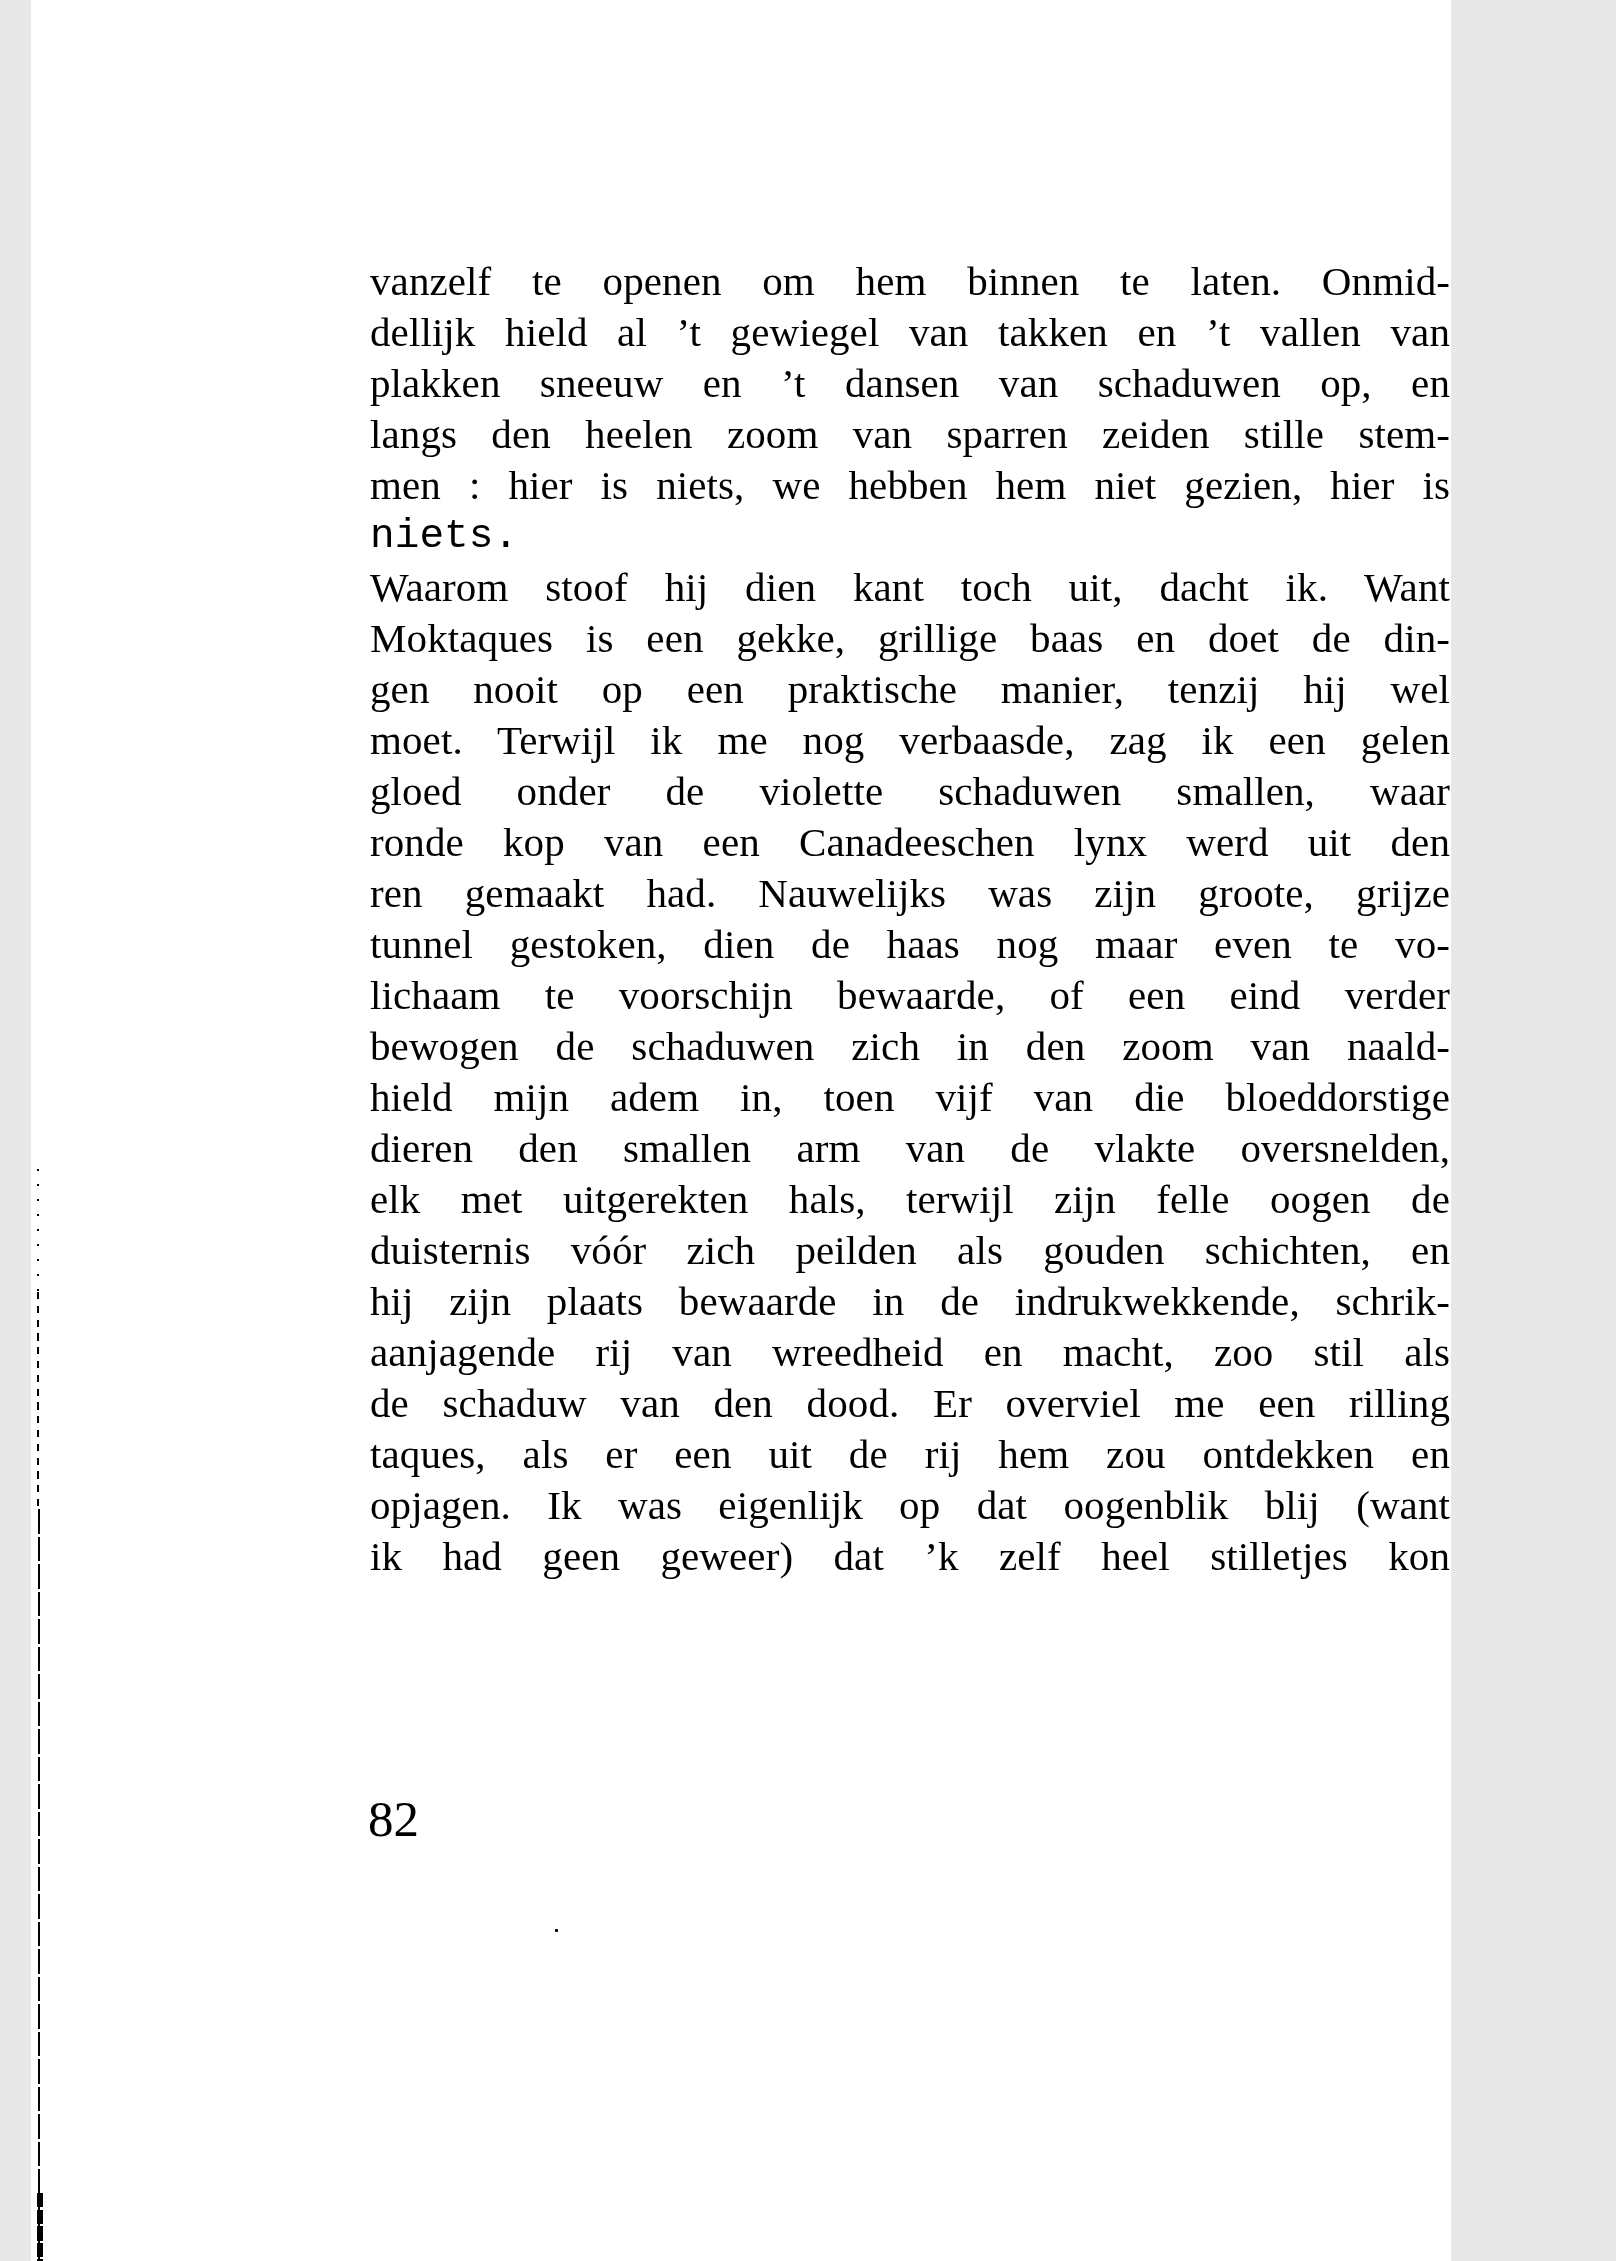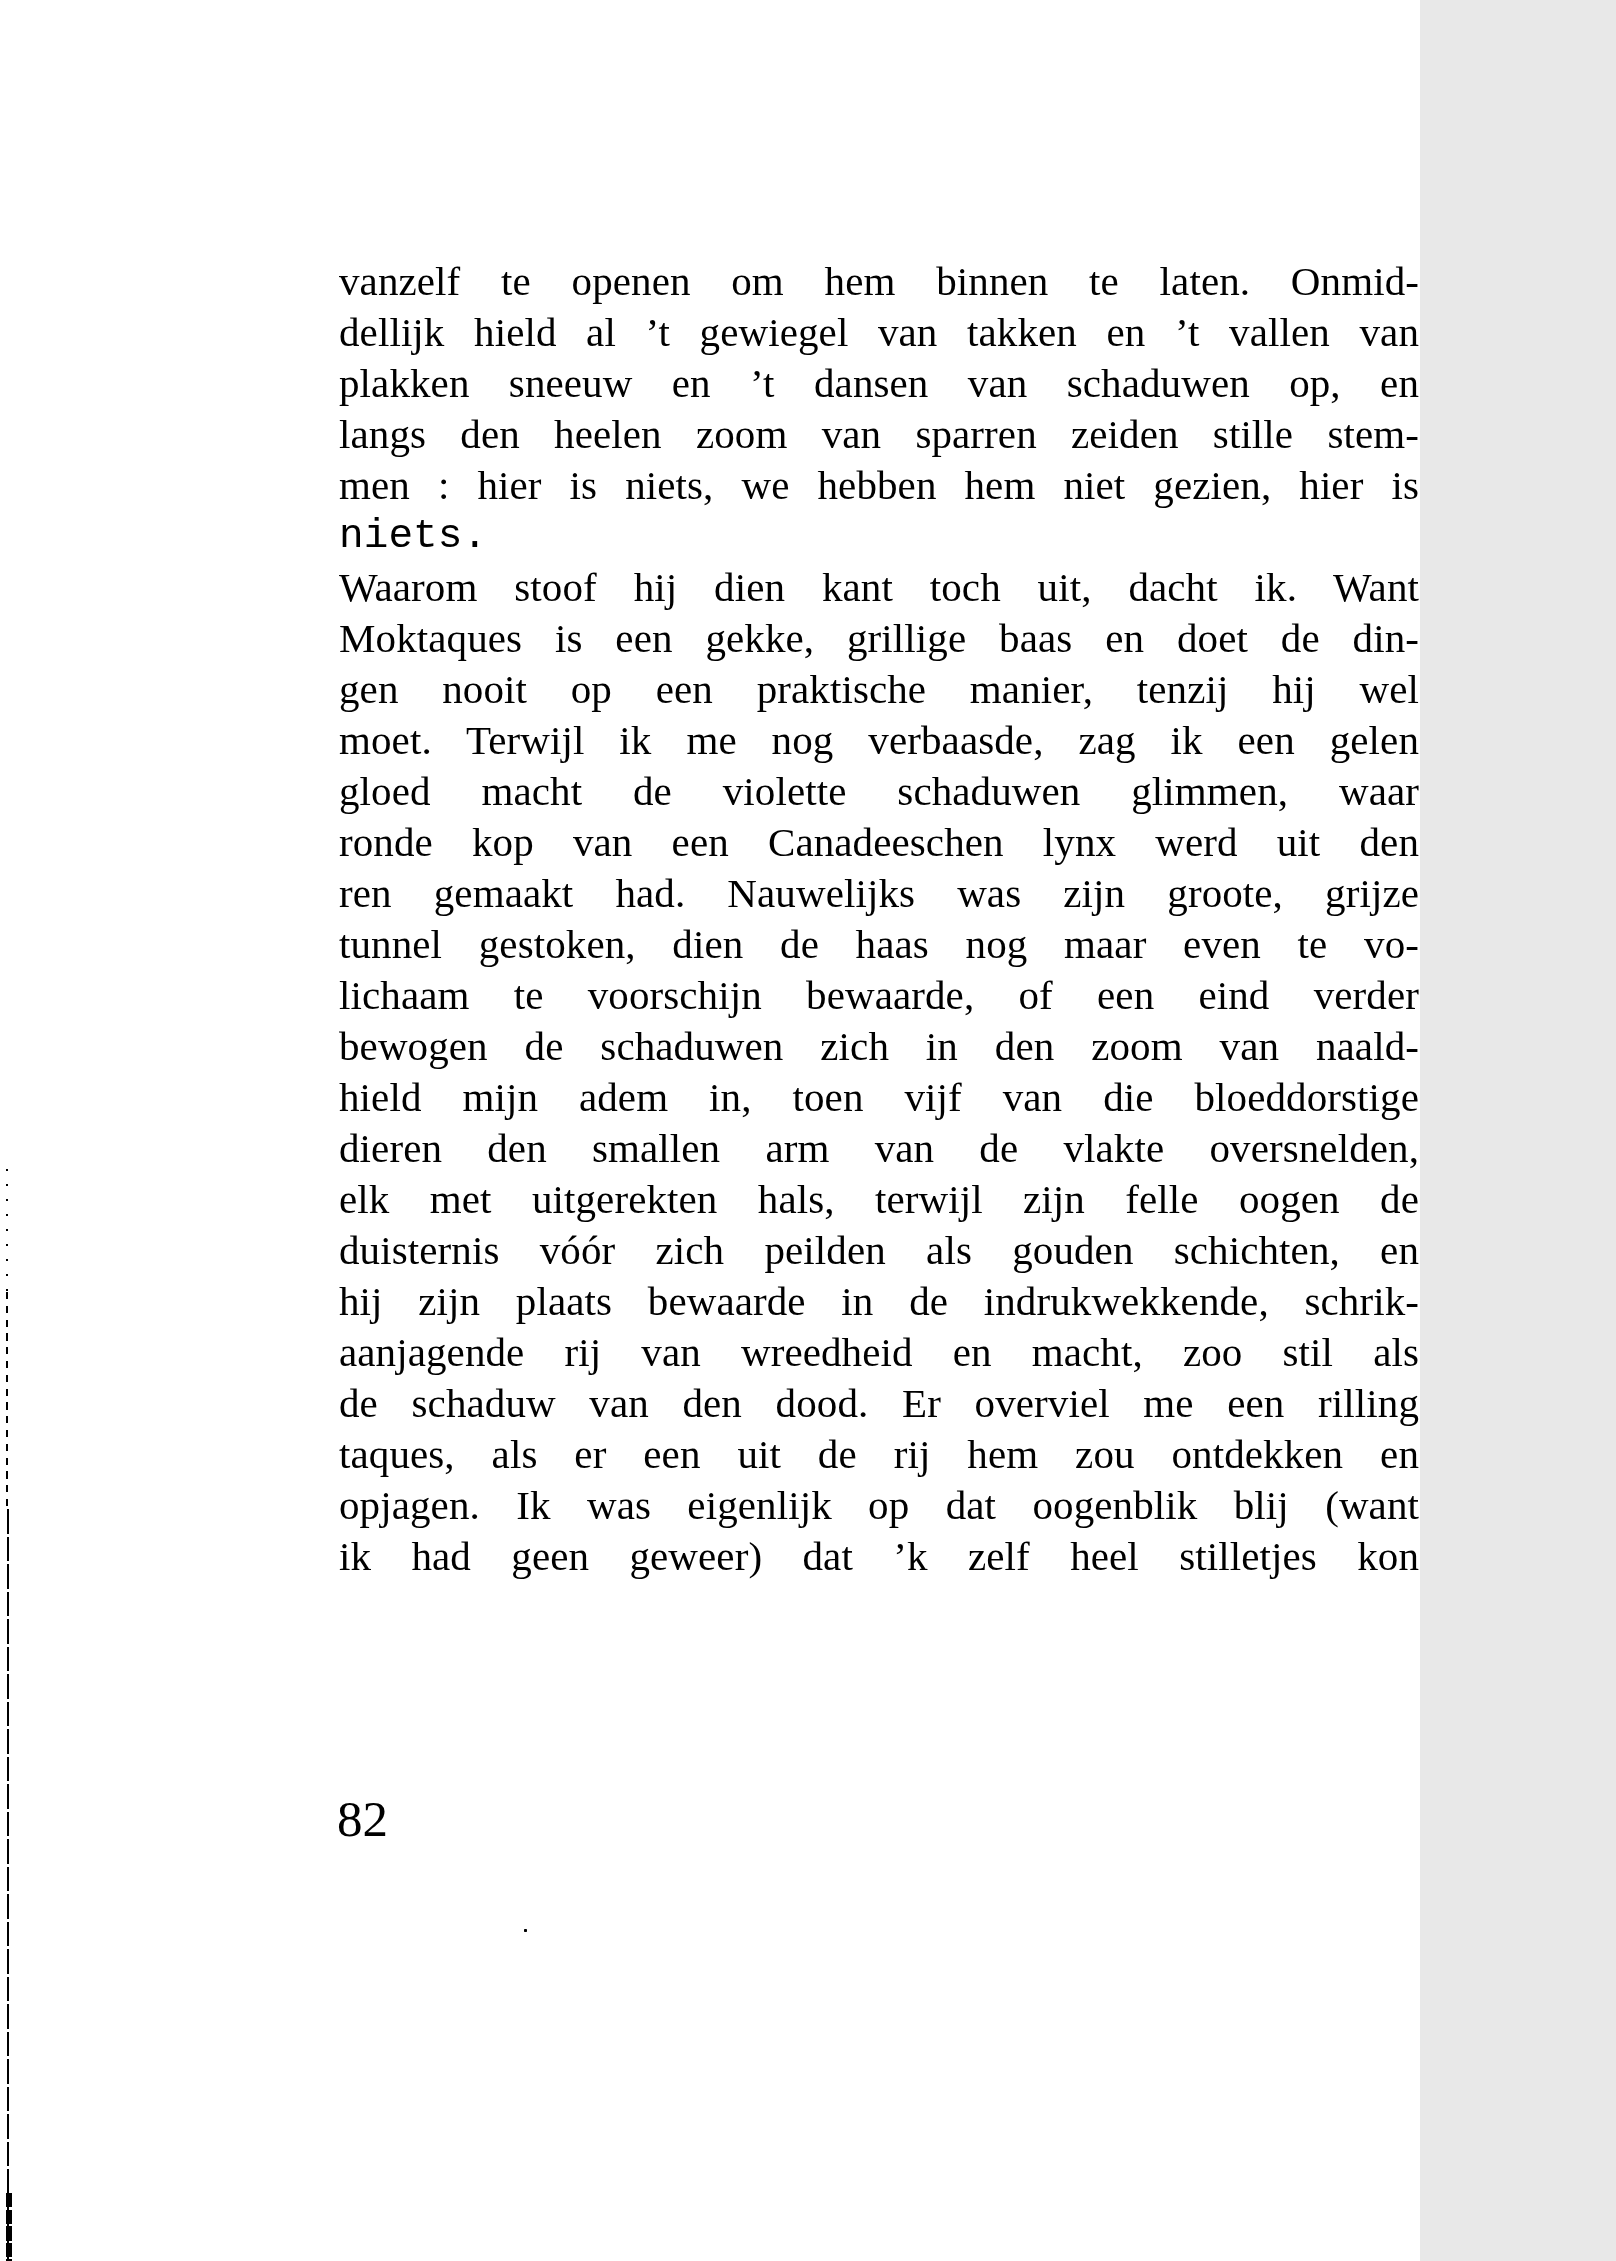--- a/index.html
+++ b/index.html
@@ -8,20 +8,21 @@
     background: #e8e8e8;
   }
   .page {
     position: relative;
     width: 1420px;
     height: 2261px;
     background: #ffffff;
     color: #000000;
     font-family: "Liberation Serif", "DejaVu Serif", serif;
     overflow: hidden;
+    margin-left: 31px;
   }
   .text-block {
     position: absolute;
     left: 339px;
     top: 256px;
     width: 1080px;
     font-size: 41px;
     line-height: 51px;
     letter-spacing: 0.1px;
   }
@@ -88,21 +89,21 @@
       <div class="line">vanzelf te openen om hem binnen te laten. Onmid-</div>
       <div class="line">dellijk hield al ’t gewiegel van takken en ’t vallen van</div>
       <div class="line">plakken sneeuw en ’t dansen van schaduwen op, en</div>
       <div class="line">langs den heelen zoom van sparren zeiden stille stem-</div>
       <div class="line">men : hier is niets, we hebben hem niet gezien, hier is</div>
       <div class="line no-just">niets.</div>
       <div class="line">Waarom stoof hij dien kant toch uit, dacht ik. Want</div>
       <div class="line">Moktaques is een gekke, grillige baas en doet de din-</div>
       <div class="line">gen nooit op een praktische manier, tenzij hij wel</div>
       <div class="line">moet. Terwijl ik me nog verbaasde, zag ik een gelen</div>
-      <div class="line">gloed macht de violette schaduwen glimmen, waar</div>
+      <div class="line">gloed onder de violette schaduwen smallen, waar</div>
       <div class="line">ronde kop van een Canadeeschen lynx werd uit den</div>
       <div class="line">ren gemaakt had. Nauwelijks was zijn groote, grijze</div>
       <div class="line">tunnel gestoken, dien de haas nog maar even te vo-</div>
       <div class="line">lichaam te voorschijn bewaarde, of een eind verder</div>
       <div class="line">bewogen de schaduwen zich in den zoom van naald-</div>
       <div class="line">hield mijn adem in, toen vijf van die bloeddorstige</div>
       <div class="line">dieren den smallen arm van de vlakte oversnelden,</div>
       <div class="line">elk met uitgerekten hals, terwijl zijn felle oogen de</div>
       <div class="line">duisternis vóór zich peilden als gouden schichten, en</div>
       <div class="line">hij zijn plaats bewaarde in de indrukwekkende, schrik-</div>

